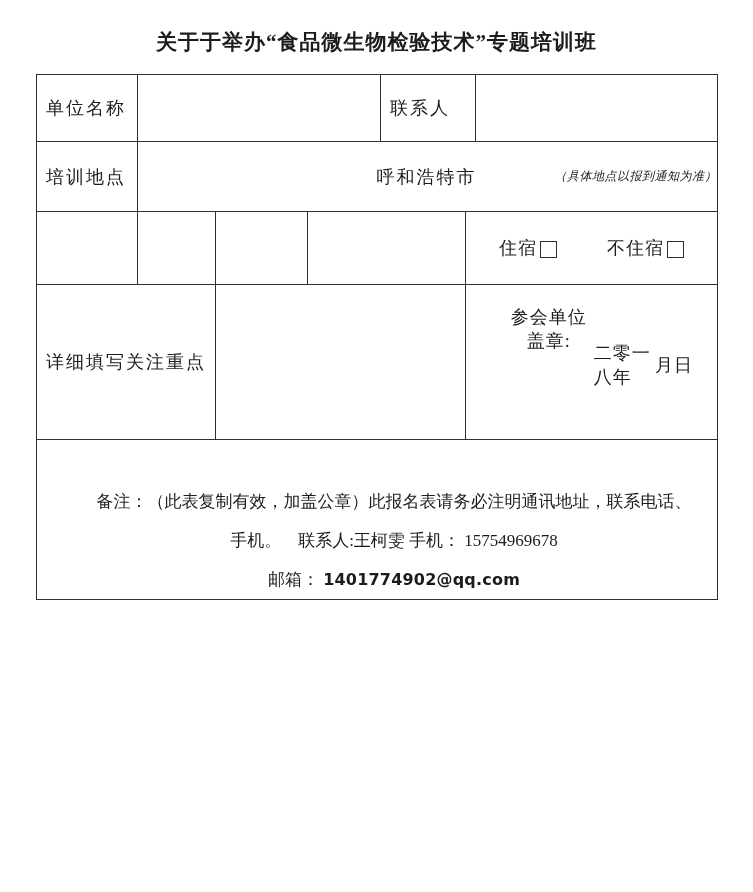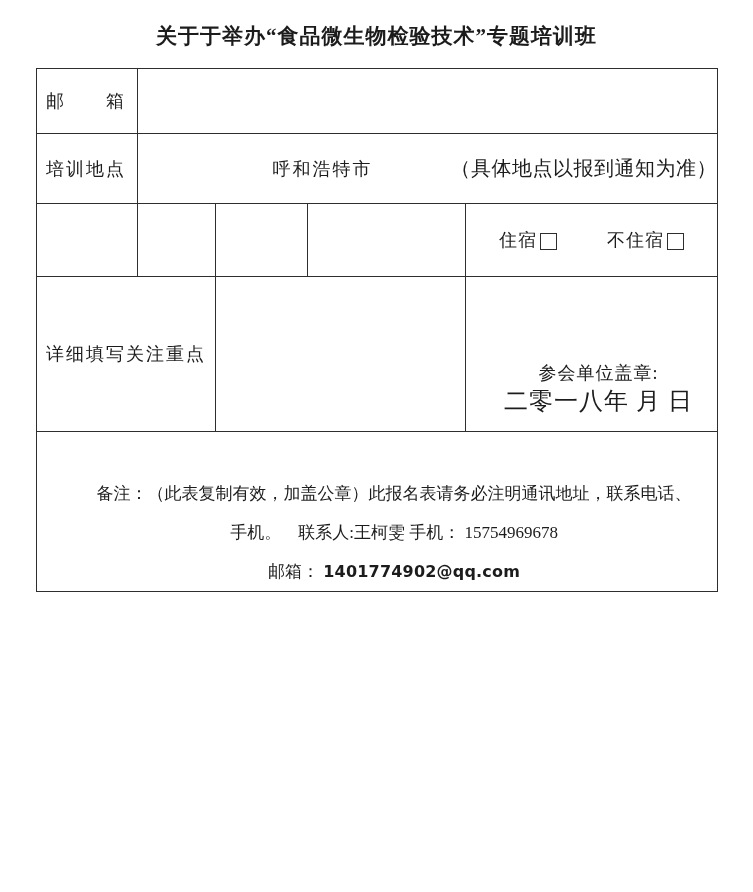--- a/index.html
+++ b/index.html
@@ -5,21 +5,21 @@
   html,body{margin:0;padding:0;background:#fff;}
   .page{
     position:relative;
     width:753px;height:892px;
     background:#ffffff;
     font-family:"Liberation Serif","DejaVu Serif",serif;
     color:#1c1c1c;
     overflow:hidden;
   }
   .title-block{
-    padding-top:23px;
+    padding-top:29px;
     text-align:center;
     font-weight:bold;
     font-size:21px;
     line-height:27px;
     letter-spacing:1px;
   }
   table.form{
     border-collapse:collapse;
     table-layout:fixed;
     width:681px;
@@ -43,34 +43,34 @@
   tr.r3 td{height:59px;}
   tr.r4 td{height:64px;}
   tr.r5 td{height:69px;}
   tr.r6 td{height:58px;}
   tr.r7 td{height:72px;}
   tr.r8 td{height:154px;}
   tr.r9 td{height:158px;padding-left:34px;}
   .loc-cell{text-align:center;}
   .loc-inner{display:flex;justify-content:flex-end;align-items:center;gap:78px;}
   .city{letter-spacing:2px;font-size:18px;}
-  .loc-note{font-size:20px;letter-spacing:0.5px;}
+  .loc-note{font-size:12px;letter-spacing:0.5px;font-style:italic;}
   .lodging-inner{display:flex;justify-content:center;align-items:center;gap:50px;}
   .lodging-option{display:flex;align-items:center;font-size:18px;letter-spacing:1px;}
   .cbx{
     display:inline-block;width:15px;height:15px;
     border:1.5px solid #2e2e2e;margin-left:3px;margin-top:2px;
     background:#fff;
   }
   .stamp-cell-inner{
-    height:100%;display:flex;flex-direction:column;justify-content:flex-end;
+    height:100%;display:flex;flex-direction:row;justify-content:flex-start;
     padding:20px 24px 14px 38px;box-sizing:border-box;
   }
   .stamp-line{text-align:center;font-size:18px;letter-spacing:1px;}
-  .date-line{display:flex;justify-content:space-between;align-items:center;font-size:24px;letter-spacing:1px;}
+  .date-line{display:flex;justify-content:space-between;align-items:center;font-size:18px;letter-spacing:1px;}
   .remark-cell{vertical-align:top !important;}
   .remark-inner{padding-top:42px;text-align:center;font-size:17px;line-height:39px;}
   .remark-line{white-space:pre;}
   .email{
     font-family:"DejaVu Sans","Liberation Sans",sans-serif;
     font-weight:bold;font-size:16px;letter-spacing:0.2px;
   }
 </style>
 </head>
 <body>
@@ -86,27 +86,29 @@
       <col style="width:101px">
         <col style="width:78px">
         <col style="width:92px">
       <col style="width:73px">
         <col style="width:85px">
         <col style="width:10px">
       <col style="width:242px">
     </colgroup>
 
     <tbody>
+        <tr class="r1">
+      <td class="lbl">单位名称</td>
+      <td colspan="3"></td>
+      <td colspan="2" class="lbl">联系人</td>
+      <td></td>
+    </tr>
 
 
 
-    <tr class="r4">
-      <td class="lbl">邮　　箱</td>
-      <td colspan="6"></td>
-    </tr>
 
     <tr class="r5">
       <td class="lbl">培训地点</td>
       <td colspan="6" class="loc-cell">
         <div class="loc-inner">
           <span class="city">呼和浩特市</span>
           <span class="loc-note">（具体地点以报到通知为准）</span>
         </div>
       </td>
     </tr>

